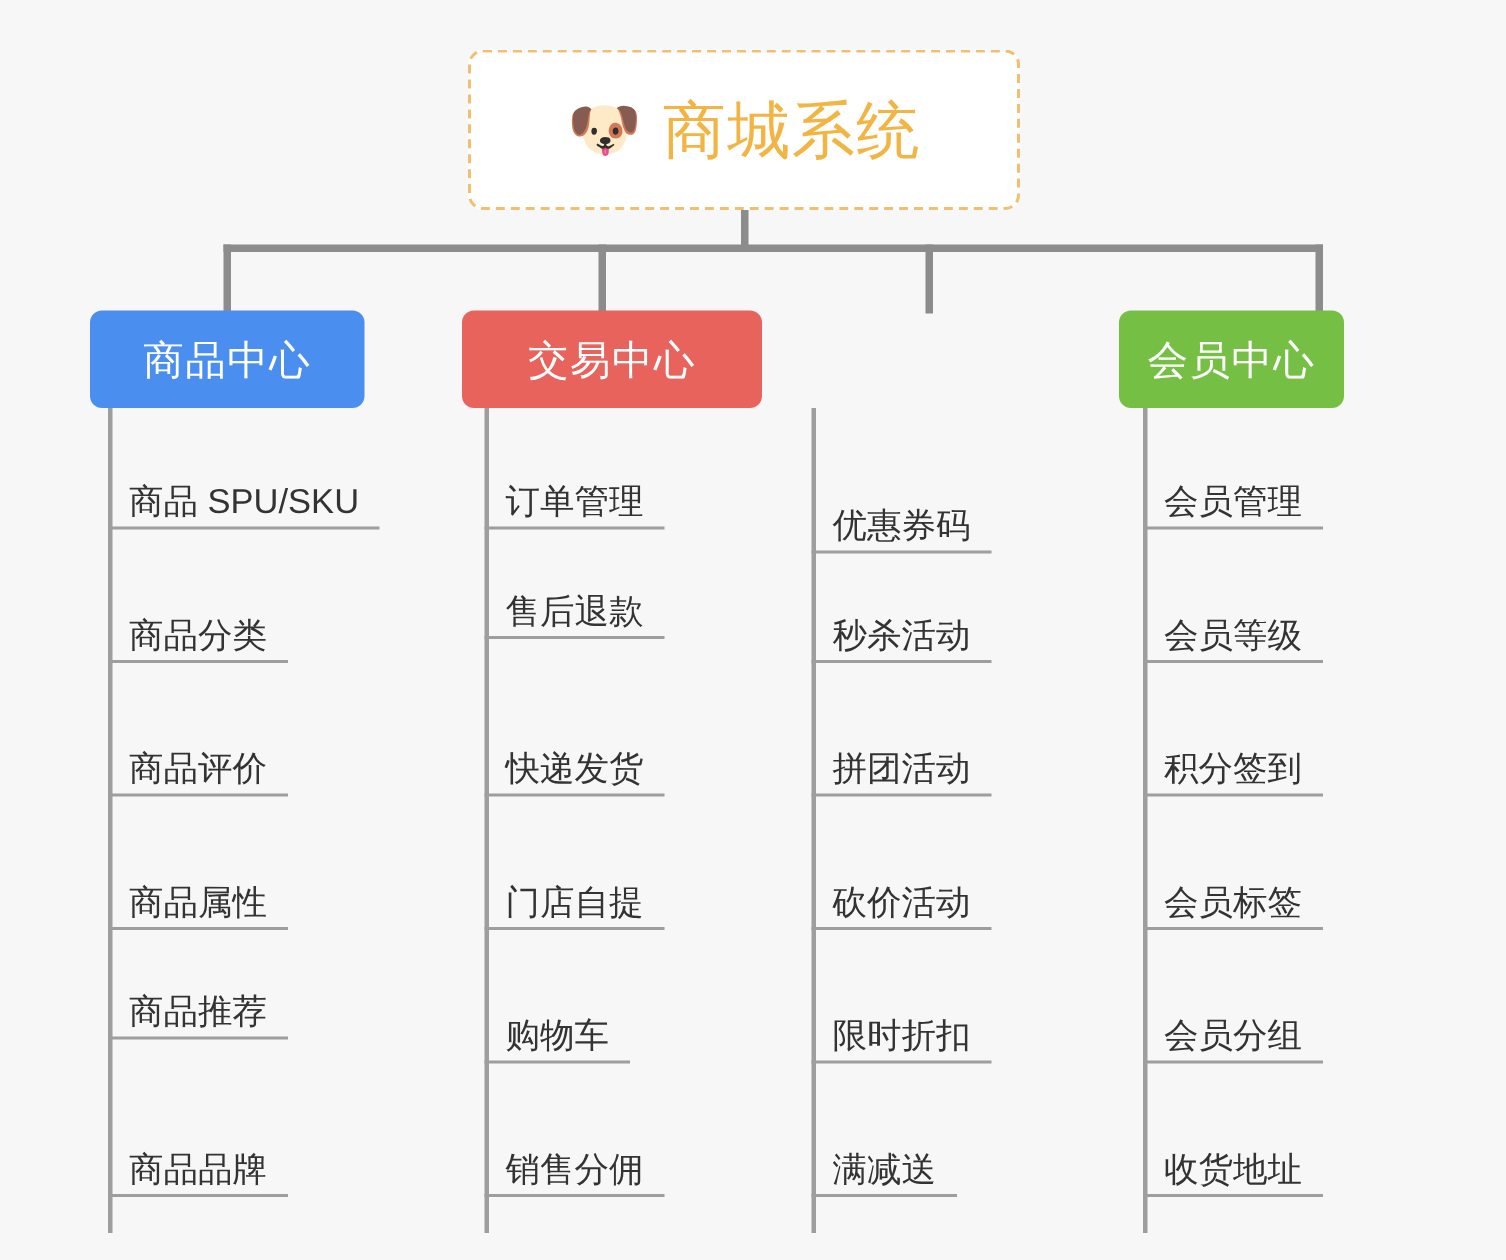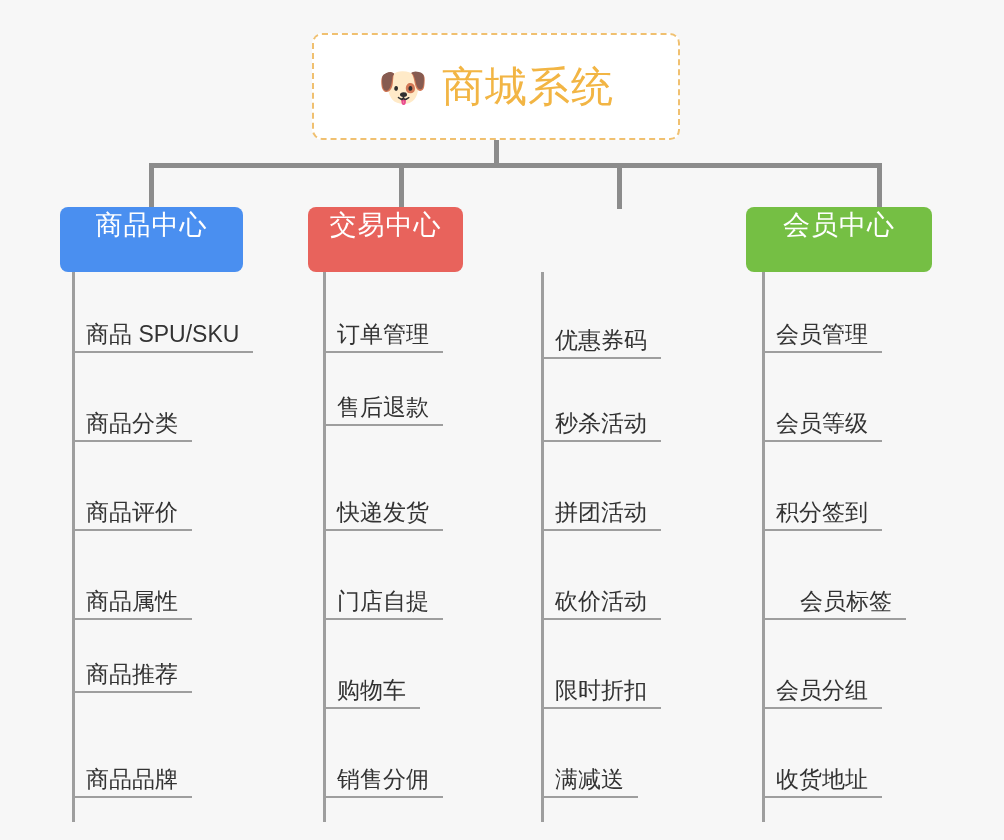--- a/index.html
+++ b/index.html
@@ -55,21 +55,21 @@
   .conn-v { width: 5px; }
   .conn-h { height: 5px; }
 
   
   .cat-box {
     position: absolute;
     top: 207px;
     height: 65px;
     border-radius: 8px;
     display: flex;
-    align-items: flex-start;
+    align-items: center;
     justify-content: center;
     color: #ffffff;
     font-size: 27px;
     letter-spacing: 1px;
     white-space: nowrap;
   }
 
   
   .leaf-col {
     position: absolute;
@@ -114,24 +114,24 @@
   <div class="conn conn-v" style="left: 494px; top: 140px; height: 25px; background: rgb(140, 140, 140);"></div>
   <div class="conn conn-h" style="left: 149px; top: 163px; width: 733px; background: rgb(140, 140, 140);"></div>
   <div class="conn conn-v" style="left: 149px; top: 163px; height: 46px; background: rgb(140, 140, 140);"></div>
   <div class="conn conn-v" style="left: 399px; top: 163px; height: 46px; background: rgb(140, 140, 140);"></div>
   <div class="conn conn-v" style="left: 617px; top: 163px; height: 46px; background: rgb(140, 140, 140);"></div>
   <div class="conn conn-v" style="left: 877px; top: 163px; height: 46px; background: rgb(140, 140, 140);"></div>
 
   <div class="cat-box" style="left: 60px; width: 183px; background: rgb(74, 143, 240);">
     <span>商品中心</span>
   </div>
-  <div class="cat-box" style="left: 308px; width: 155px; background: rgb(232, 99, 92);">
+  <div class="cat-box" style="left: 308px; width: 200px; background: rgb(232, 99, 92);">
     <span>交易中心</span>
   </div>
-  <div class="cat-box" style="left: 746px; width: 186px; background: rgb(117, 191, 68);">
+  <div class="cat-box" style="left: 746px; width: 150px; background: rgb(117, 191, 68);">
     <span>会员中心</span>
   </div>
 
   <div class="leaf-col" style="left:72px;">
     <div class="leaf-trunk"></div>
     <div class="leaf-item" style="top:0px;">
       <span class="leaf-label">商品 SPU/SKU</span>
     </div>
     <div class="leaf-item" style="top:89px;justify-content:center;">
       <span class="leaf-label">商品分类</span>
@@ -167,21 +167,21 @@
     <div class="leaf-item" style="top:356px;">
       <span class="leaf-label">购物车</span>
     </div>
     <div class="leaf-item" style="top:445px;">
       <span class="leaf-label">销售分佣</span>
     </div>
   </div>
 
   <div class="leaf-col" style="left:541px;">
     <div class="leaf-trunk"></div>
-    <div class="leaf-item" style="top:6px;align-items:flex-end;">
+    <div class="leaf-item" style="top:16px;align-items:flex-end;">
       <span class="leaf-label">优惠券码</span>
     </div>
     <div class="leaf-item" style="top:89px;">
       <span class="leaf-label">秒杀活动</span>
     </div>
     <div class="leaf-item" style="top:178px;">
       <span class="leaf-label">拼团活动</span>
     </div>
     <div class="leaf-item" style="top:267px;">
       <span class="leaf-label">砍价活动</span>
@@ -198,21 +198,21 @@
     <div class="leaf-trunk"></div>
     <div class="leaf-item" style="top:0px;">
       <span class="leaf-label">会员管理</span>
     </div>
     <div class="leaf-item" style="top:89px;">
       <span class="leaf-label">会员等级</span>
     </div>
     <div class="leaf-item" style="top:178px;">
       <span class="leaf-label">积分签到</span>
     </div>
-    <div class="leaf-item" style="top:267px;padding-left:24px;">
+    <div class="leaf-item" style="top:267px;">
       <span class="leaf-label">会员标签</span>
     </div>
     <div class="leaf-item" style="top:356px;">
       <span class="leaf-label">会员分组</span>
     </div>
     <div class="leaf-item" style="top:445px;">
       <span class="leaf-label">收货地址</span>
     </div>
   </div>
 

